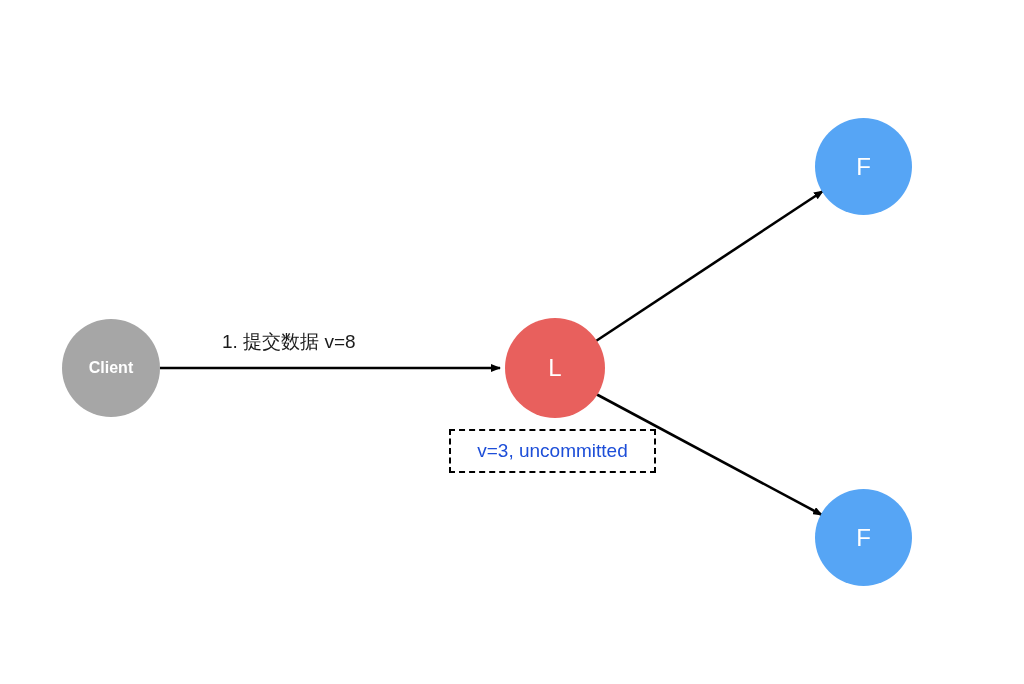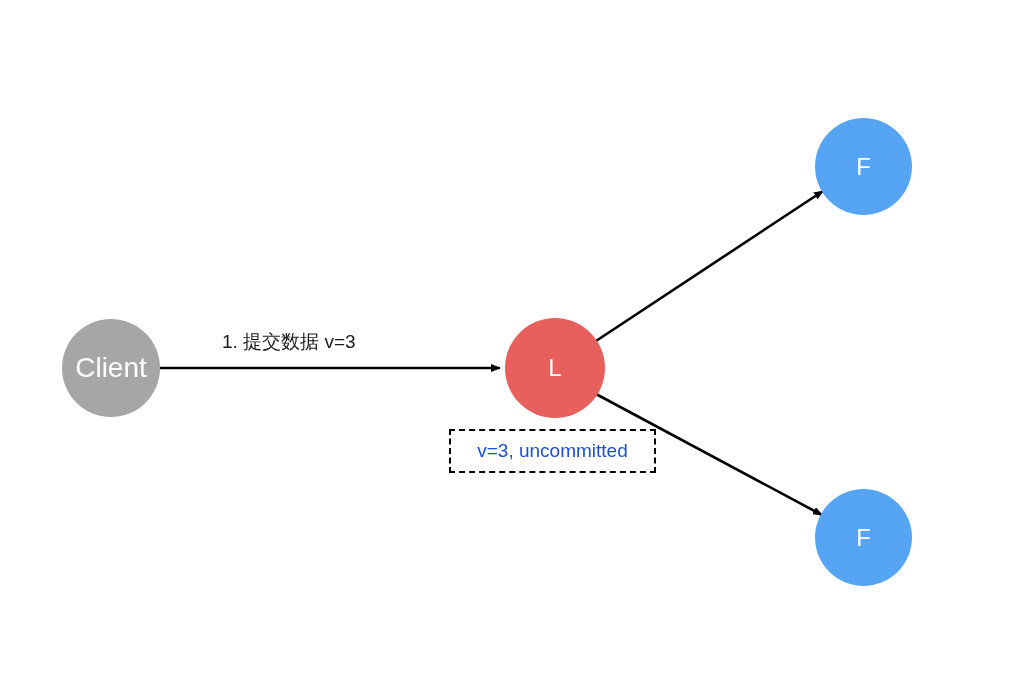--- a/index.html
+++ b/index.html
@@ -40,21 +40,21 @@
     font-family: "Liberation Sans", "DejaVu Sans", sans-serif;
     line-height: 1;
     user-select: none;
   }
   #node-client {
     left: 62px;
     top: 319px;
     width: 98px;
     height: 98px;
   }
-  #node-client .node-label { font-size: 28px; }
+  #node-client .node-label { font-size: 16px; font-weight: bold; }
   #node-leader {
     left: 505px;
     top: 318px;
     width: 100px;
     height: 100px;
   }
   #node-leader .node-label { font-size: 24px; }
   #node-follower-top {
     left: 815px;
     top: 118px;
@@ -132,19 +132,19 @@
   </div>
 
   <div class="node" id="node-follower-top" style="background:#56a5f5;">
     <span class="node-label">F</span>
   </div>
 
   <div class="node" id="node-follower-bottom" style="background:#56a5f5;">
     <span class="node-label">F</span>
   </div>
 
-  <div class="edge-label" id="label-client-leader">1. 提交数据 v=3</div>
+  <div class="edge-label" id="label-client-leader">1. 提交数据 v=8</div>
 
   <div id="note-uncommitted">
     <span class="note-text">v=3, uncommitted</span>
   </div>
 
 </div>
 
 </body></html>

